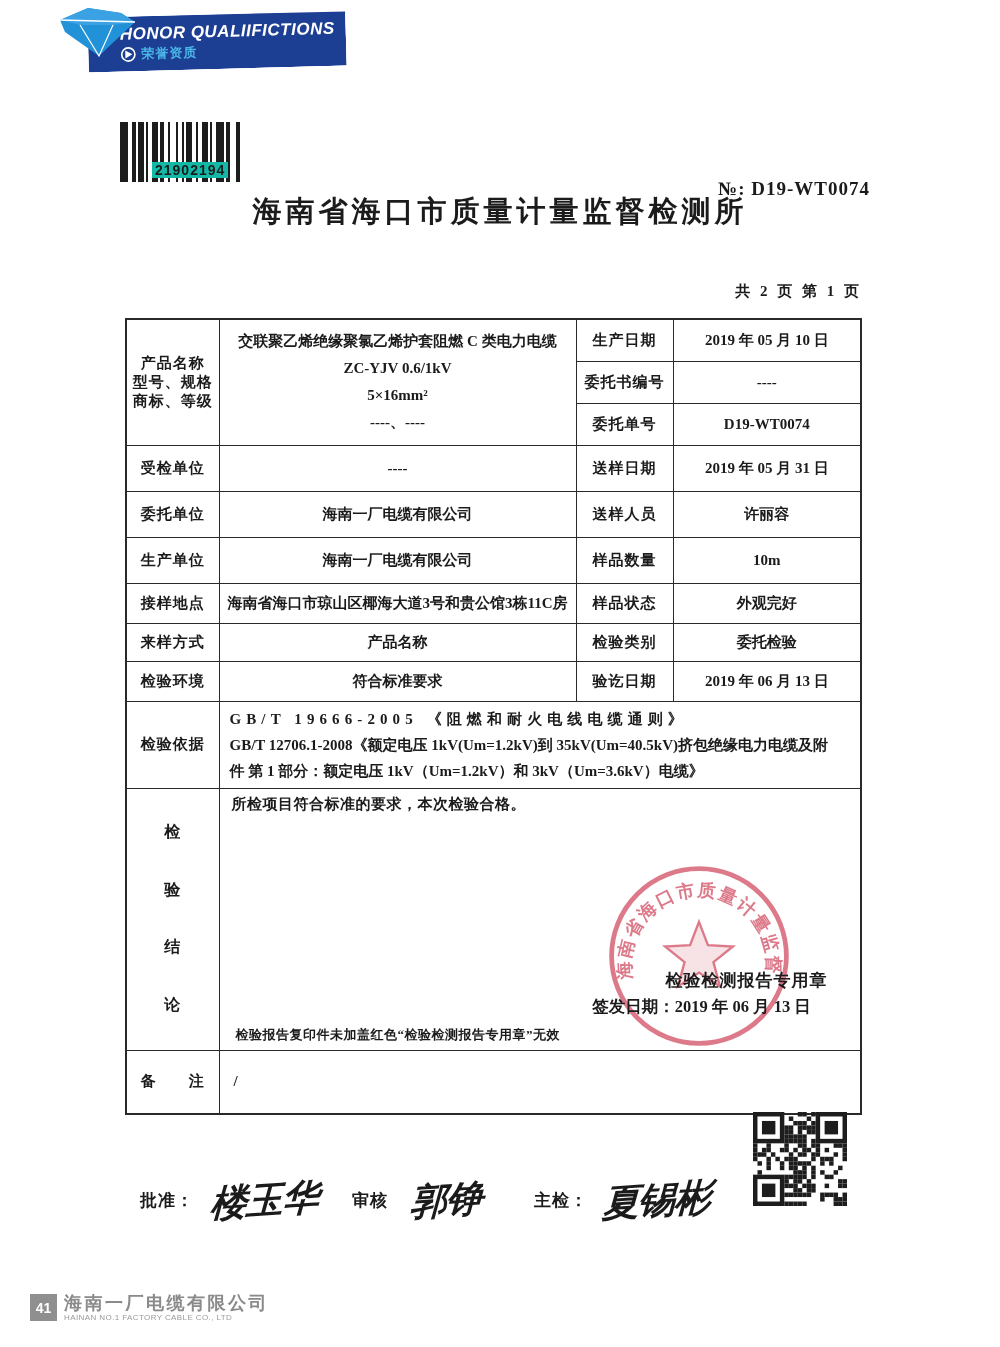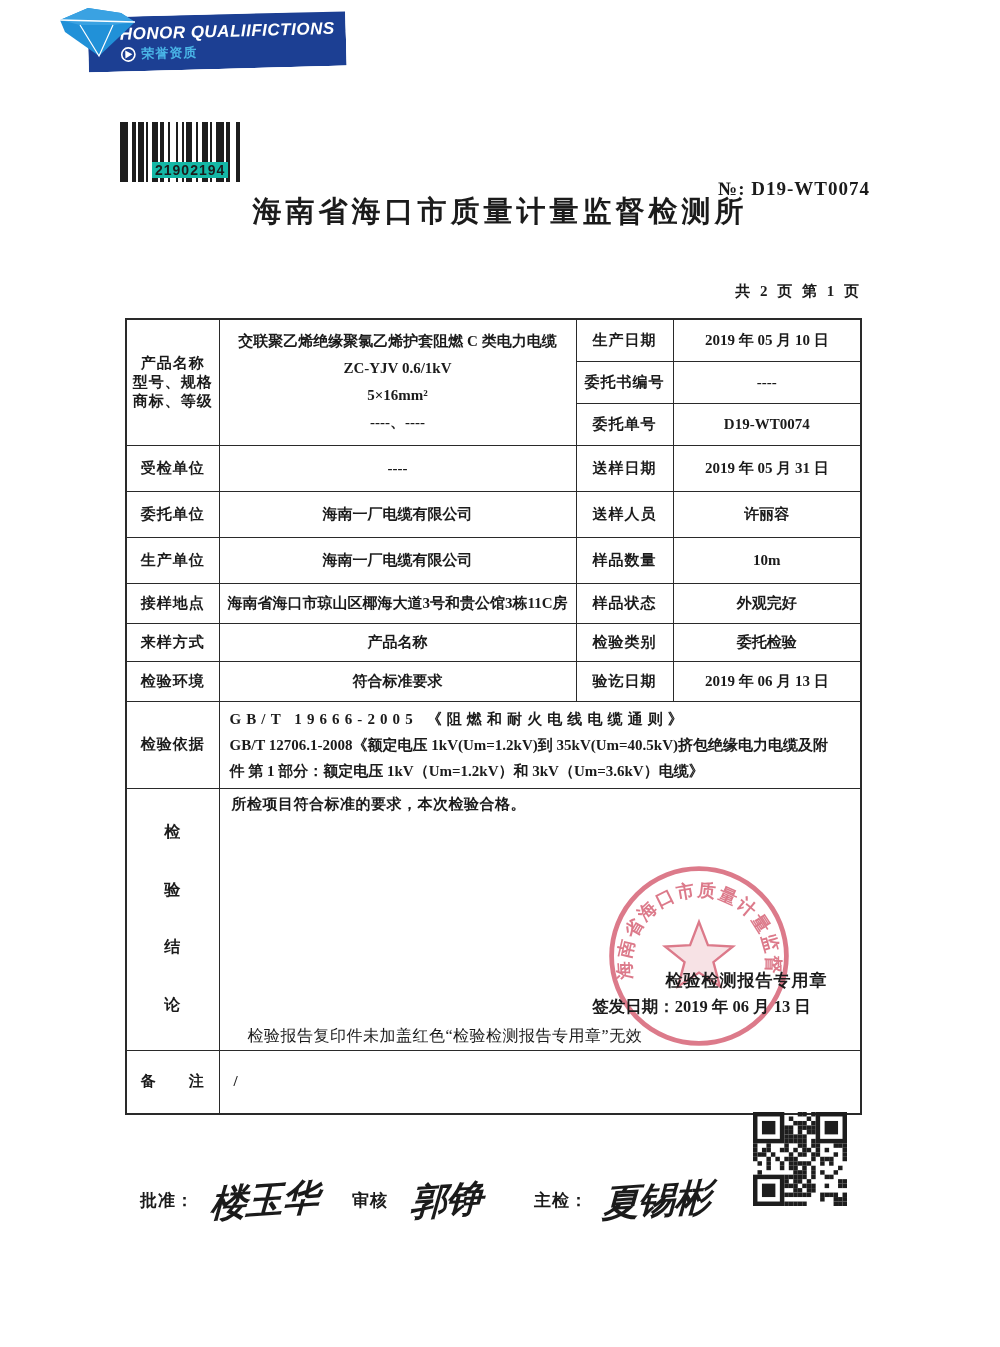--- a/index.html
+++ b/index.html
@@ -44,21 +44,21 @@
   .basis-l1{display:block;letter-spacing:.34em;white-space:nowrap;}
   .vert-lbl{display:flex;flex-direction:column;align-items:center;justify-content:space-around;
           height:230px;padding:14px 0;font-weight:bold;font-size:16px;}
   .concl-cell{position:relative;text-align:left !important;vertical-align:top !important;}
   .concl-text{position:absolute;left:12px;top:6px;font-weight:bold;font-size:15px;letter-spacing:.5px;}
   .stamp{position:absolute;left:384px;top:72px;width:190px;height:190px;opacity:.8;pointer-events:none;}
   .stamp-title{position:absolute;left:358px;top:180px;width:250px;text-align:right;
           font-weight:bold;font-size:17px;letter-spacing:1px;}
   .issue-date{position:absolute;left:322px;top:207px;width:320px;text-align:center;
           font-weight:bold;font-size:16.5px;}
-  .copy-note{position:absolute;left:28px;top:237px;font-weight:normal;font-size:16px;letter-spacing:.5px;}
+  .copy-note{position:absolute;left:16px;top:237px;font-weight:bold;font-size:13px;letter-spacing:.5px;}
   .remark-val{text-align:left !important;padding-left:14px !important;font-weight:bold;}
 
   
   .sig-row{position:absolute;left:140px;top:1118px;width:640px;height:80px;
           display:flex;align-items:center;margin-top:42px;}
   .sig-label{font-weight:bold;font-size:17px;letter-spacing:1px;white-space:nowrap;}
   .sig{font-weight:bold;font-size:37px;font-style:italic;letter-spacing:-1px;white-space:nowrap;
           transform:rotate(-4deg) skewX(-6deg);line-height:1;}
   .qr{position:absolute;left:753px;top:1112px;width:94px;height:94px;}
 
@@ -394,14 +394,21 @@
         <rect x="8.952380952380953" y="8.952380952380953" width="13.428571428571429" height="13.428571428571429" fill="#1d1d1d"></rect>
         <rect x="62.66666666666667" y="0" width="31.333333333333336" height="31.333333333333336" fill="#1d1d1d"></rect>
         <rect x="67.14285714285715" y="4.476190476190476" width="22.38095238095238" height="22.38095238095238" fill="#ffffff"></rect>
         <rect x="71.61904761904762" y="8.952380952380953" width="13.428571428571429" height="13.428571428571429" fill="#1d1d1d"></rect>
         <rect x="0" y="62.66666666666667" width="31.333333333333336" height="31.333333333333336" fill="#1d1d1d"></rect>
         <rect x="4.476190476190476" y="67.14285714285715" width="22.38095238095238" height="22.38095238095238" fill="#ffffff"></rect>
         <rect x="8.952380952380953" y="71.61904761904762" width="13.428571428571429" height="13.428571428571429" fill="#1d1d1d"></rect>
       </svg>
   </div>
 
+  <div class="footer">
+    <div class="footer-badge">41</div>
+    <div>
+      <div class="footer-cn">海南一厂电缆有限公司</div>
+      <div class="footer-en">HAINAN NO.1 FACTORY CABLE CO., LTD</div>
+    </div>
+  </div>
 
 </div>
 
 </body></html>

